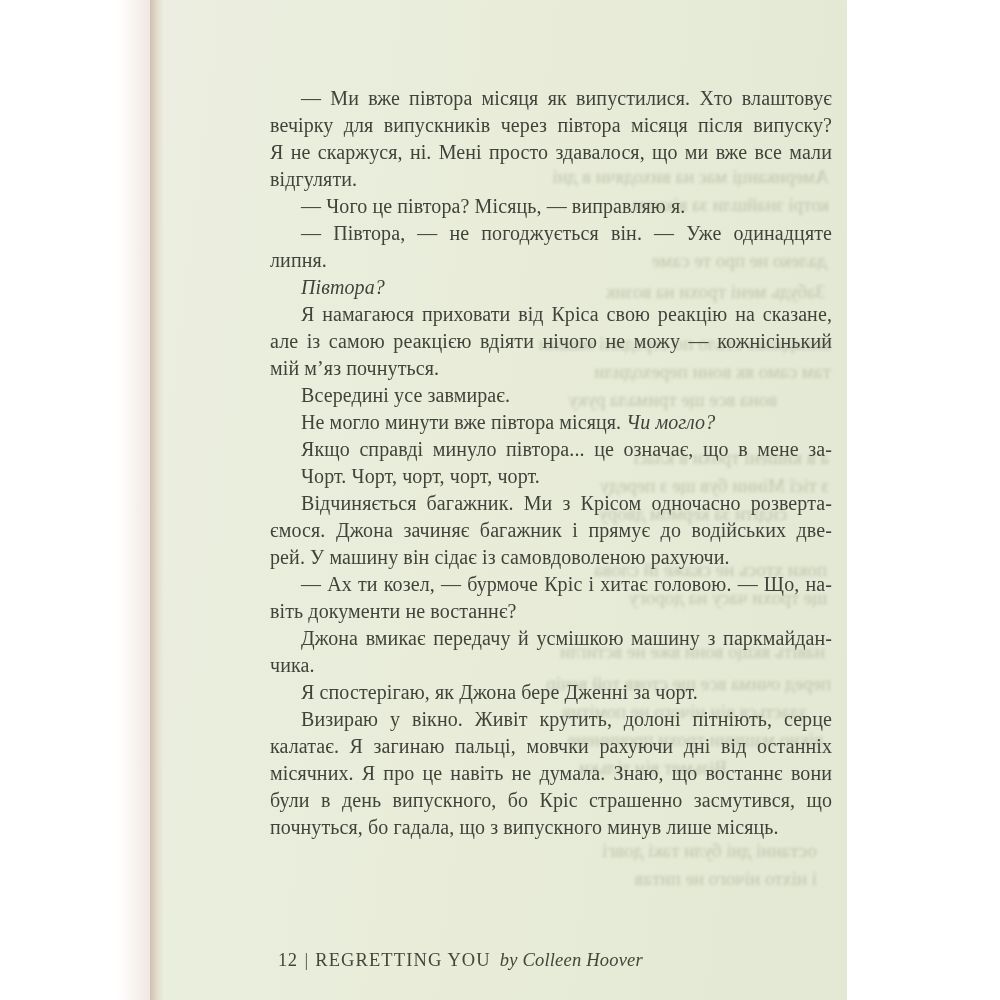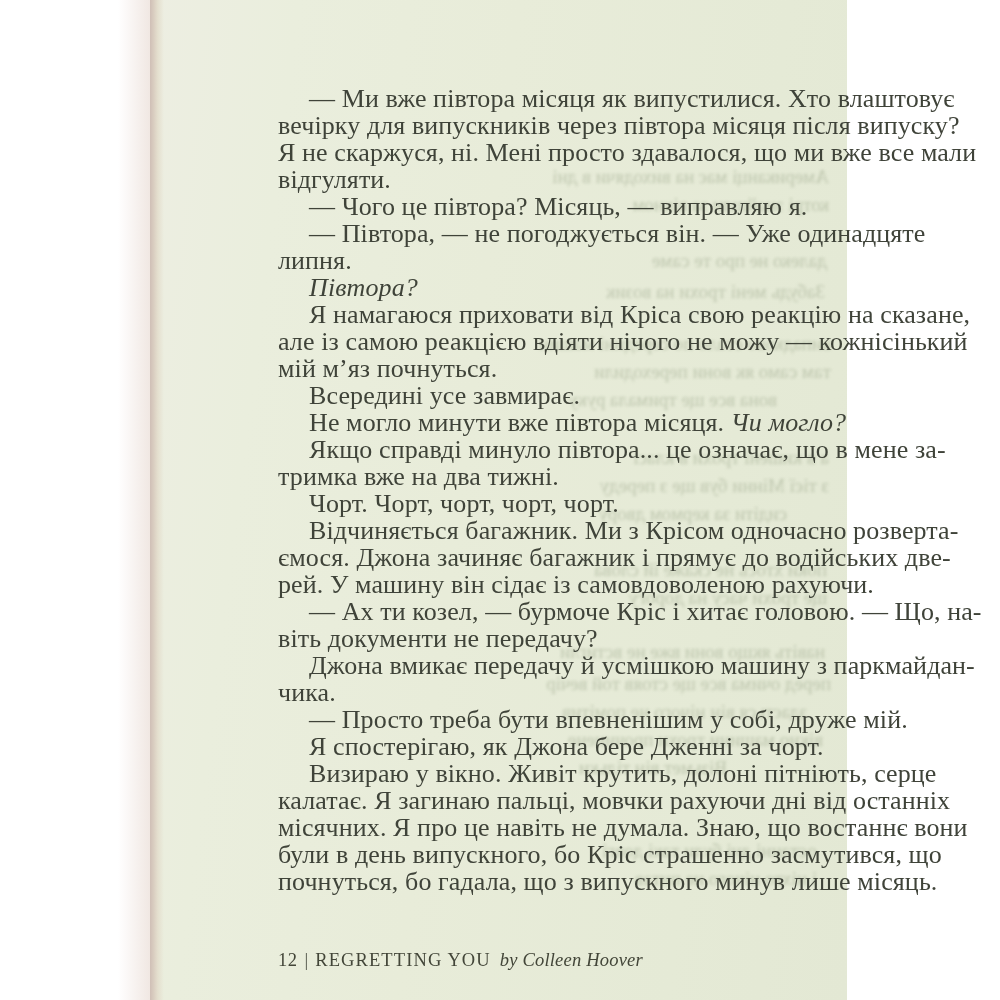--- a/index.html
+++ b/index.html
@@ -24,22 +24,22 @@
     background:linear-gradient(90deg,#cfbfb6 0%,#d9cdc0 25%,#e4dfce 55%,rgba(236,238,224,0) 100%);
   }
   .bleed{position:absolute;inset:0;z-index:1;pointer-events:none;}
   .ghost{
     position:absolute;height:22px;line-height:22px;
     font-size:19px;color:rgba(116,132,100,.34);
     transform:scaleX(-1);filter:blur(1.7px);
     white-space:nowrap;overflow:hidden;text-align:left;
   }
   .text{
-    position:absolute;left:128px;top:85px;width:562px;z-index:2;
-    font-size:26px;color:#3f4339;letter-spacing:.1px;
+    position:absolute;left:120px;top:85px;width:562px;z-index:2;
+    font-size:20px;color:#3f4339;letter-spacing:.1px;
   }
   .para{margin:0;}
   .line{
     height:27px;line-height:27px;white-space:nowrap;
     text-align:justify;text-align-last:justify;text-justify:inter-word;
   }
   .line.first{padding-left:31px;}
   .line.end{text-align:left;text-align-last:left;}
   .it{font-style:italic;margin-top:11px;}
   .footer{
@@ -102,40 +102,36 @@
         <div class="line end"><span>мій м’яз почнуться.</span></div>
       </div>
       <div class="para">
         <div class="line first end"><span>Всередині усе завмирає.</span></div>
       </div>
       <div class="para">
         <div class="line first end"><span>Не могло минути вже півтора місяця. </span><span class="it">Чи могло?</span></div>
       </div>
       <div class="para">
         <div class="line first"><span>Якщо справді минуло півтора... це означає, що в мене за-</span></div>
-        <div class="line end"><span>тримка вже на два тижні.</span></div>
       </div>
       <div class="para">
         <div class="line first end"><span>Чорт. Чорт, чорт, чорт, чорт.</span></div>
       </div>
       <div class="para">
         <div class="line first"><span>Відчиняється багажник. Ми з Крісом одночасно розверта-</span></div>
         <div class="line"><span>ємося. Джона зачиняє багажник і прямує до водійських две-</span></div>
         <div class="line end"><span>рей. У машину він сідає із самовдоволеною рахуючи.</span></div>
       </div>
       <div class="para">
         <div class="line first"><span>— Ах ти козел, — бурмоче Кріс і хитає головою. — Що, на-</span></div>
-        <div class="line end"><span>віть документи не передачу?</span></div>
+        <div class="line end"><span>віть документи не востаннє?</span></div>
       </div>
       <div class="para">
         <div class="line first"><span>Джона вмикає передачу й усмішкою машину з паркмайдан-</span></div>
         <div class="line end"><span>чика.</span></div>
-      </div>
-      <div class="para">
-        <div class="line first end"><span>— Просто треба бути впевненішим у собі, друже мій.</span></div>
       </div>
       <div class="para">
         <div class="line first end"><span>Я спостерігаю, як Джона бере Дженні за чорт.</span></div>
       </div>
       <div class="para">
         <div class="line first"><span>Визираю у вікно. Живіт крутить, долоні пітніють, серце</span></div>
         <div class="line"><span>калатає. Я загинаю пальці, мовчки рахуючи дні від останніх</span></div>
         <div class="line"><span>місячних. Я про це навіть не думала. Знаю, що востаннє вони</span></div>
         <div class="line"><span>були в день випускного, бо Кріс страшенно засмутився, що</span></div>
         <div class="line end"><span>почнуться, бо гадала, що з випускного минув лише місяць.</span></div>

